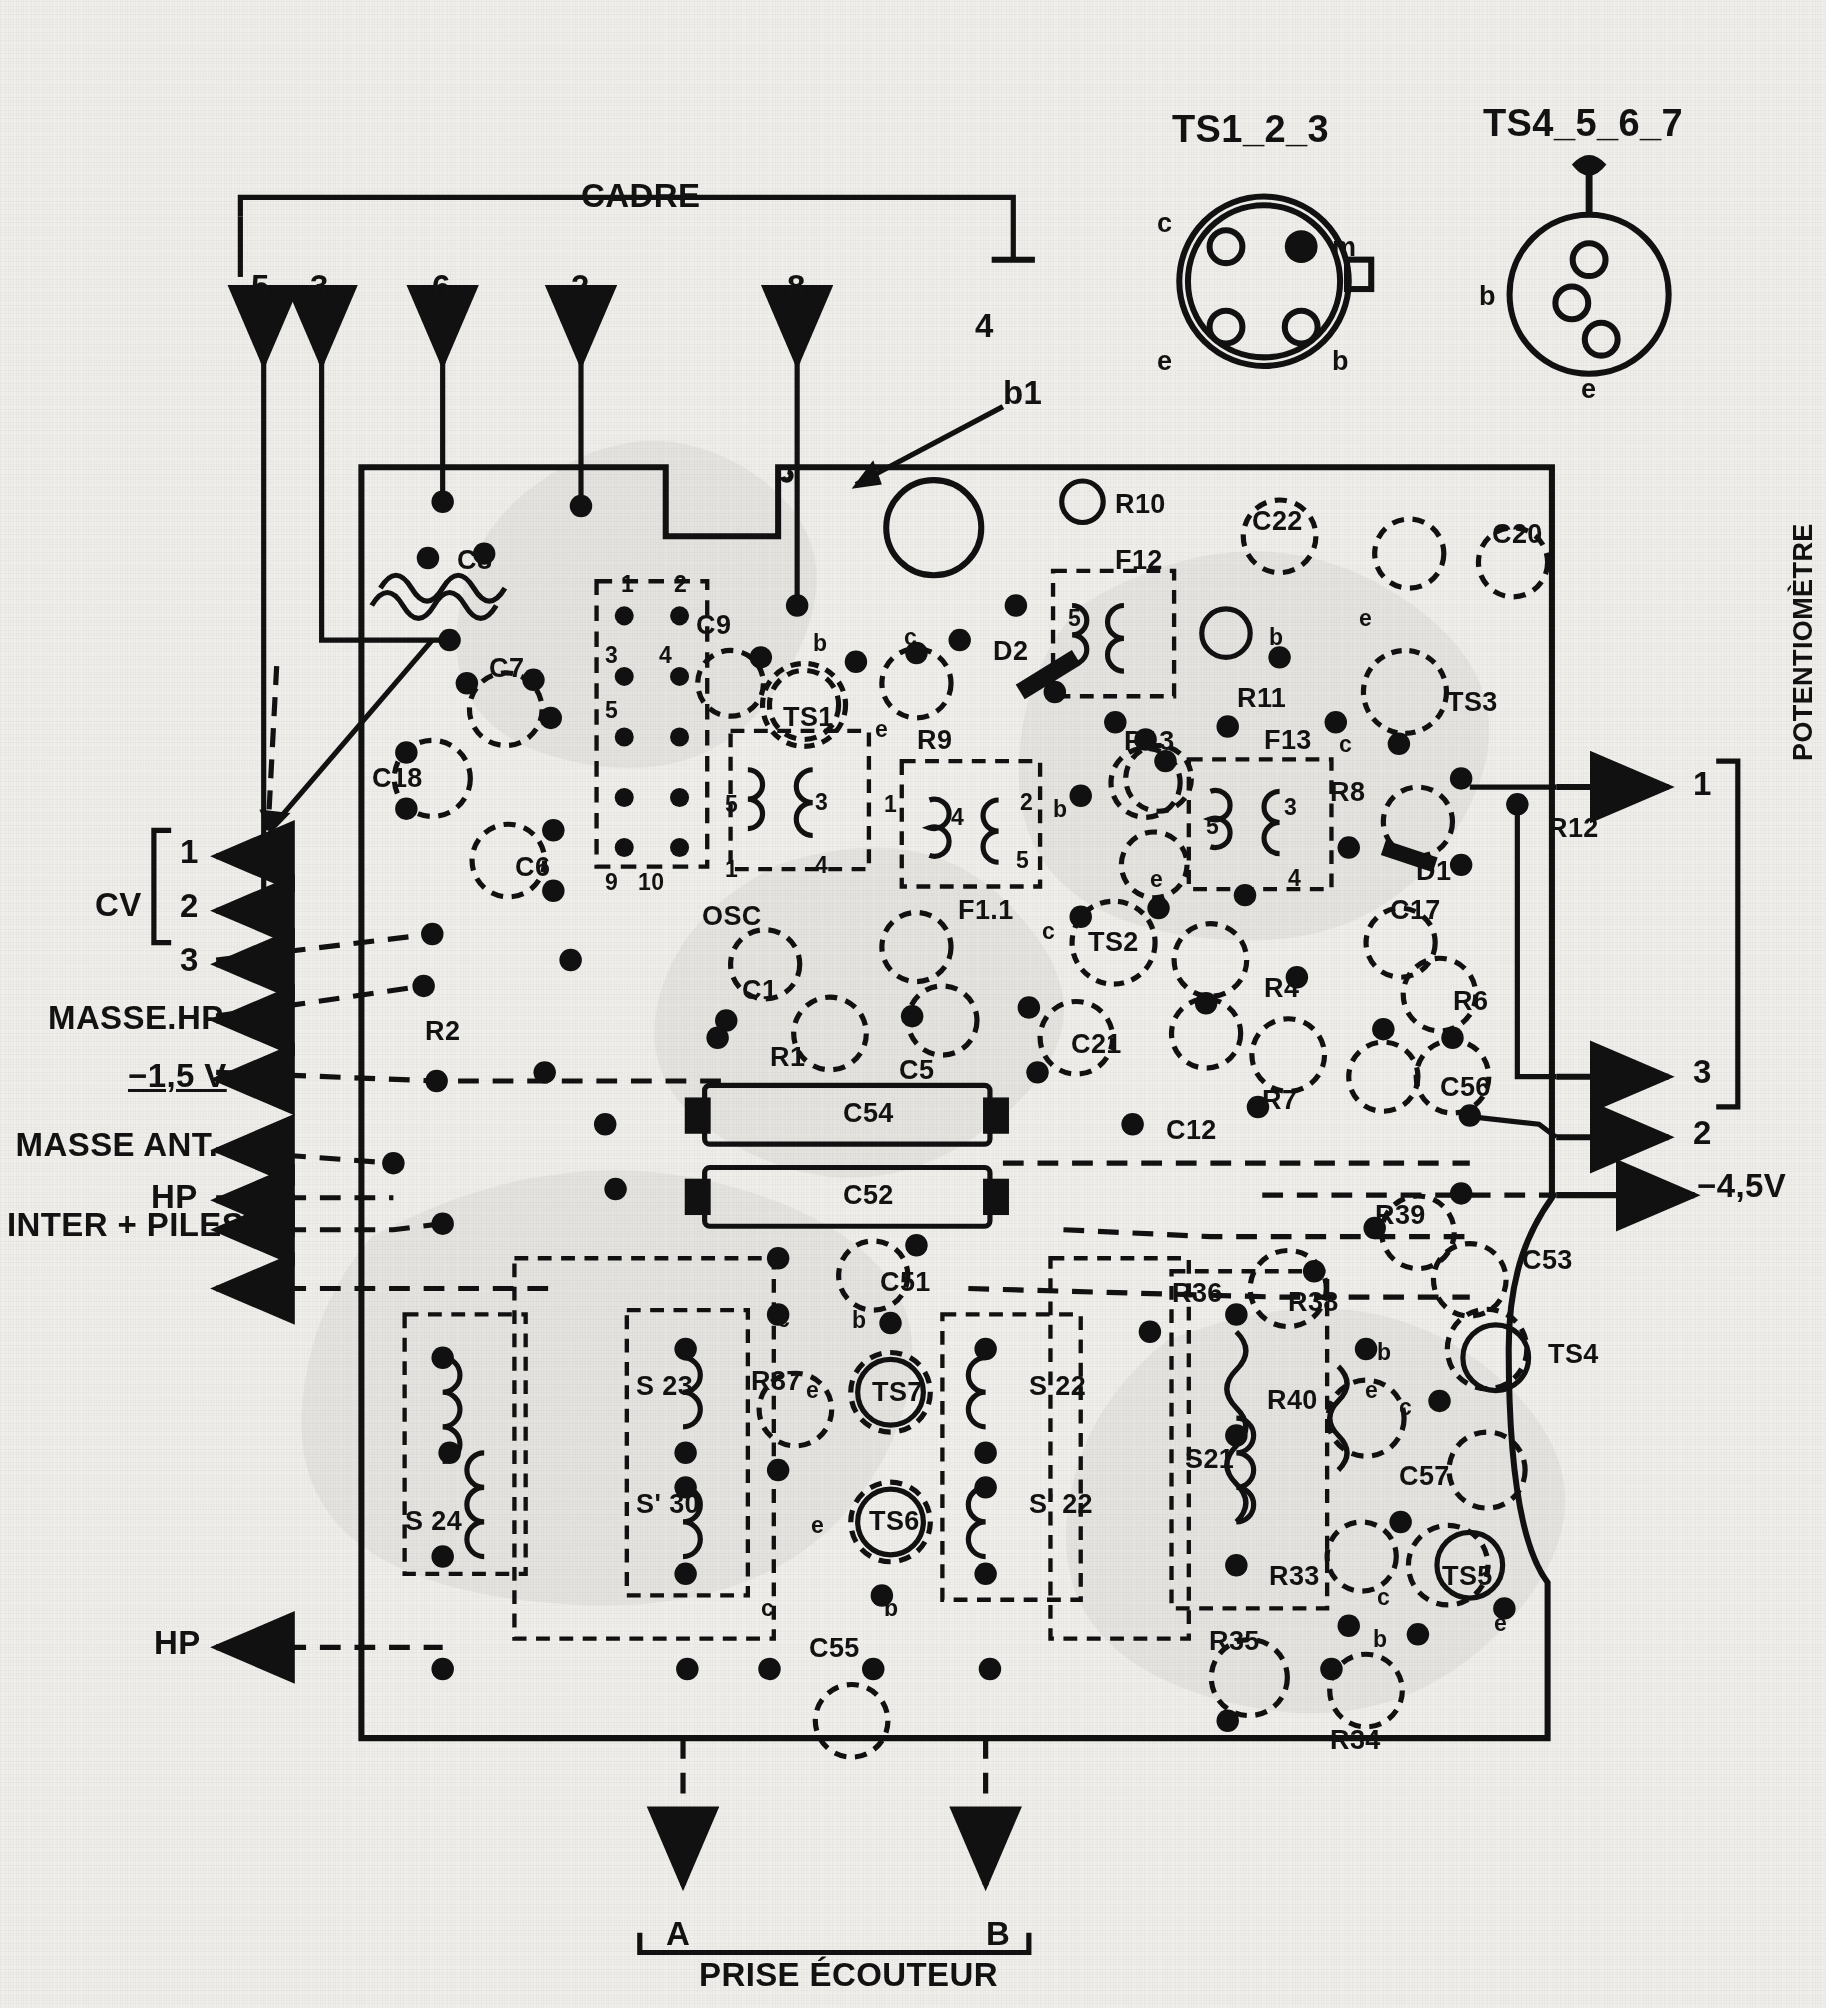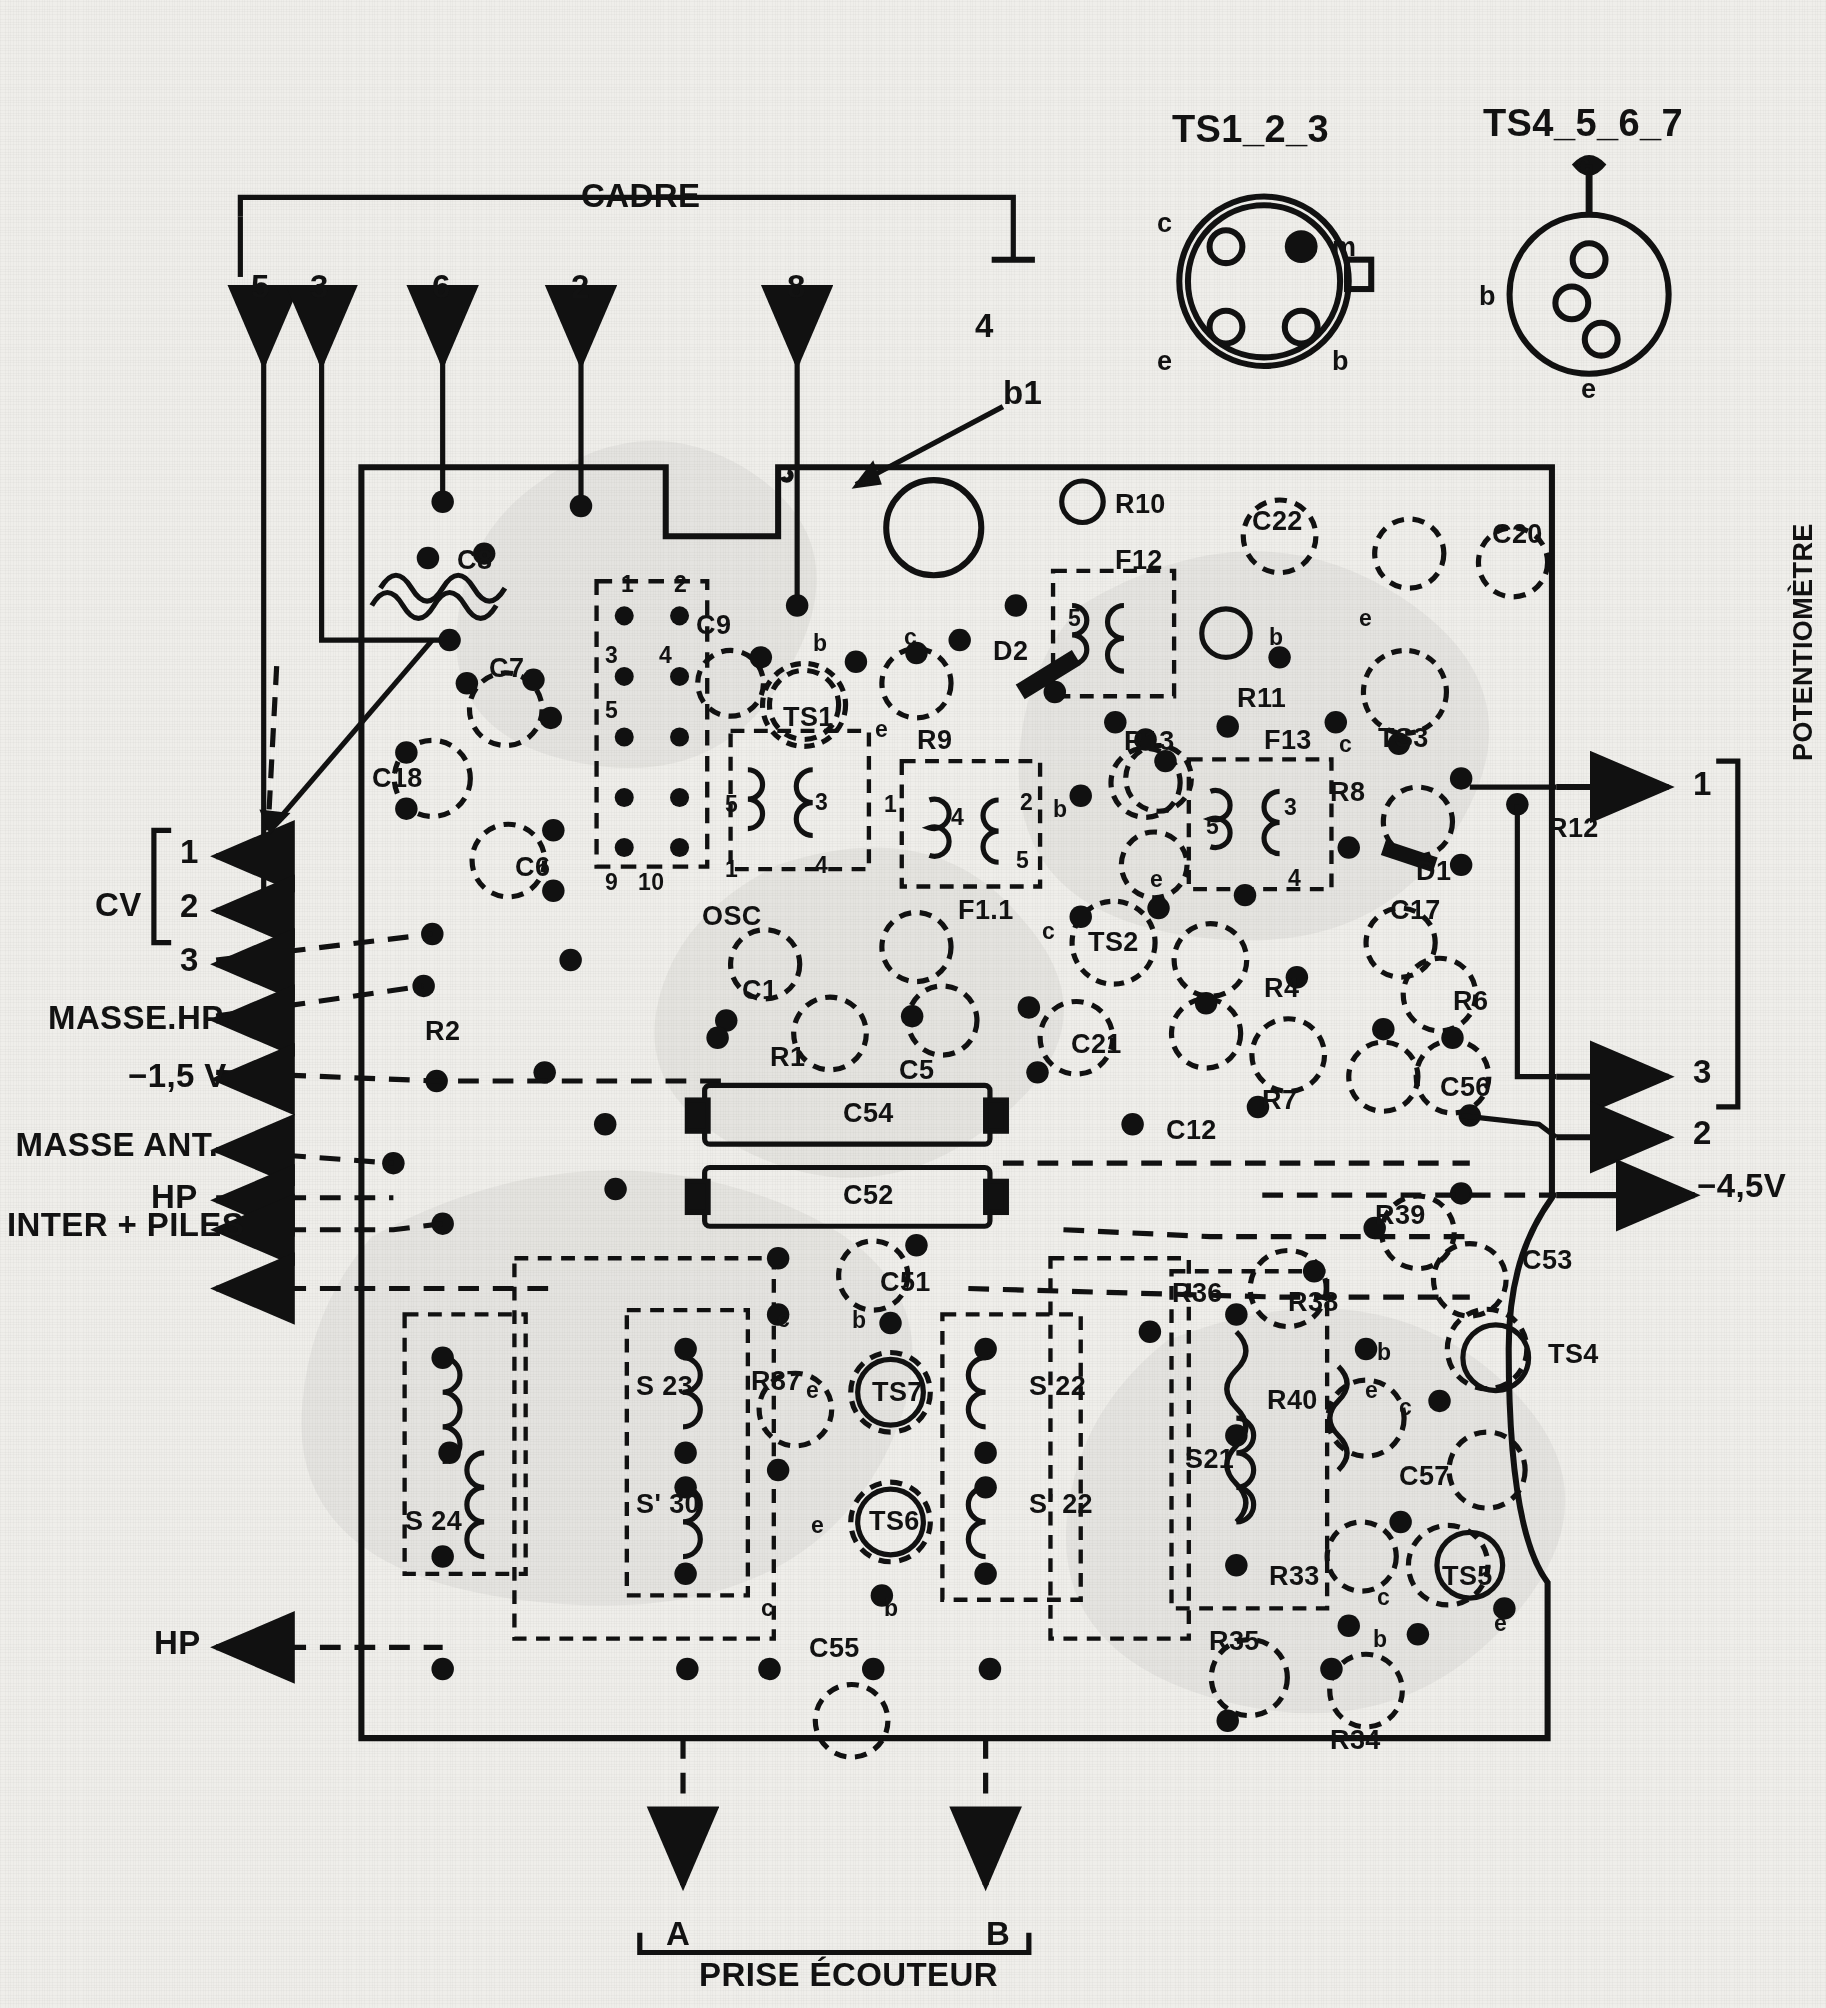--- a/index.html
+++ b/index.html
@@ -392,21 +392,21 @@
 <div class="lbl med" style="left:1479px;top:281px;">b</div>
 <div class="lbl med" style="left:1581px;top:374px;">e</div>
 
 <div class="lbl big" style="left:1003px;top:374px;">b1</div>
 
 <div class="lbl big" style="left:180px;top:833px;">1</div>
 <div class="lbl big" style="left:95px;top:886px;">CV</div>
 <div class="lbl big" style="left:180px;top:887px;">2</div>
 <div class="lbl big" style="left:180px;top:941px;">3</div>
 <div class="lbl big" style="left:48px;top:999px;">MASSE.HP</div>
-<div class="lbl big" style="left:128px;top:1057px;">−1,5 V</div>
+<div class="lbl big" style="left:128px;top:1057px;text-decoration:underline;">−1,5 V</div>
 <div class="lbl big" style="left:15.6px;top:1126px;">MASSE ANT.</div>
 <div class="lbl big" style="left:151px;top:1178px;">HP</div>
 <div class="lbl big" style="left:7px;top:1206px;">INTER + PILES</div>
 <div class="lbl big" style="left:154px;top:1624px;">HP</div>
 
 <div class="lbl big" style="left:1693px;top:765px;">1</div>
 <div class="lbl big" style="left:1693px;top:1053px;">3</div>
 <div class="lbl big" style="left:1693px;top:1114px;">2</div>
 <div class="lbl big" style="left:1697px;top:1167px;">−4,5V</div>
 <div class="lbl med rot" style="left:1788px;top:761px;transform:rotate(-90deg);transform-origin:left top;">POTENTIOMÈTRE</div>
@@ -457,21 +457,21 @@
 
 <div class="lbl med" style="left:1416px;top:856px;">D1</div>
 <div class="lbl med" style="left:993px;top:636px;">D2</div>
 <div class="lbl med" style="left:1115px;top:545px;">F12</div>
 <div class="lbl med" style="left:1264px;top:725px;">F13</div>
 <div class="lbl med" style="left:958px;top:895px;">F1.1</div>
 <div class="lbl med" style="left:702px;top:901px;">OSC</div>
 
 <div class="lbl med" style="left:783px;top:702px;">TS1</div>
 <div class="lbl med" style="left:1088px;top:927px;">TS2</div>
-<div class="lbl med" style="left:1378px;top:687px;margin-top:36px;">TS3</div>
+<div class="lbl med" style="left:1447px;top:687px;">TS3</div>
 <div class="lbl med" style="left:1548px;top:1339px;">TS4</div>
 <div class="lbl med" style="left:1442px;top:1561px;">TS5</div>
 <div class="lbl med" style="left:869px;top:1506px;">TS6</div>
 <div class="lbl med" style="left:872px;top:1377px;">TS7</div>
 
 <div class="lbl med" style="left:405px;top:1506px;">S 24</div>
 <div class="lbl med" style="left:636px;top:1371px;">S 23</div>
 <div class="lbl med" style="left:636px;top:1489px;">S' 30</div>
 <div class="lbl med" style="left:1029px;top:1371px;">S 22</div>
 <div class="lbl med" style="left:1029px;top:1489px;">S' 22</div>

